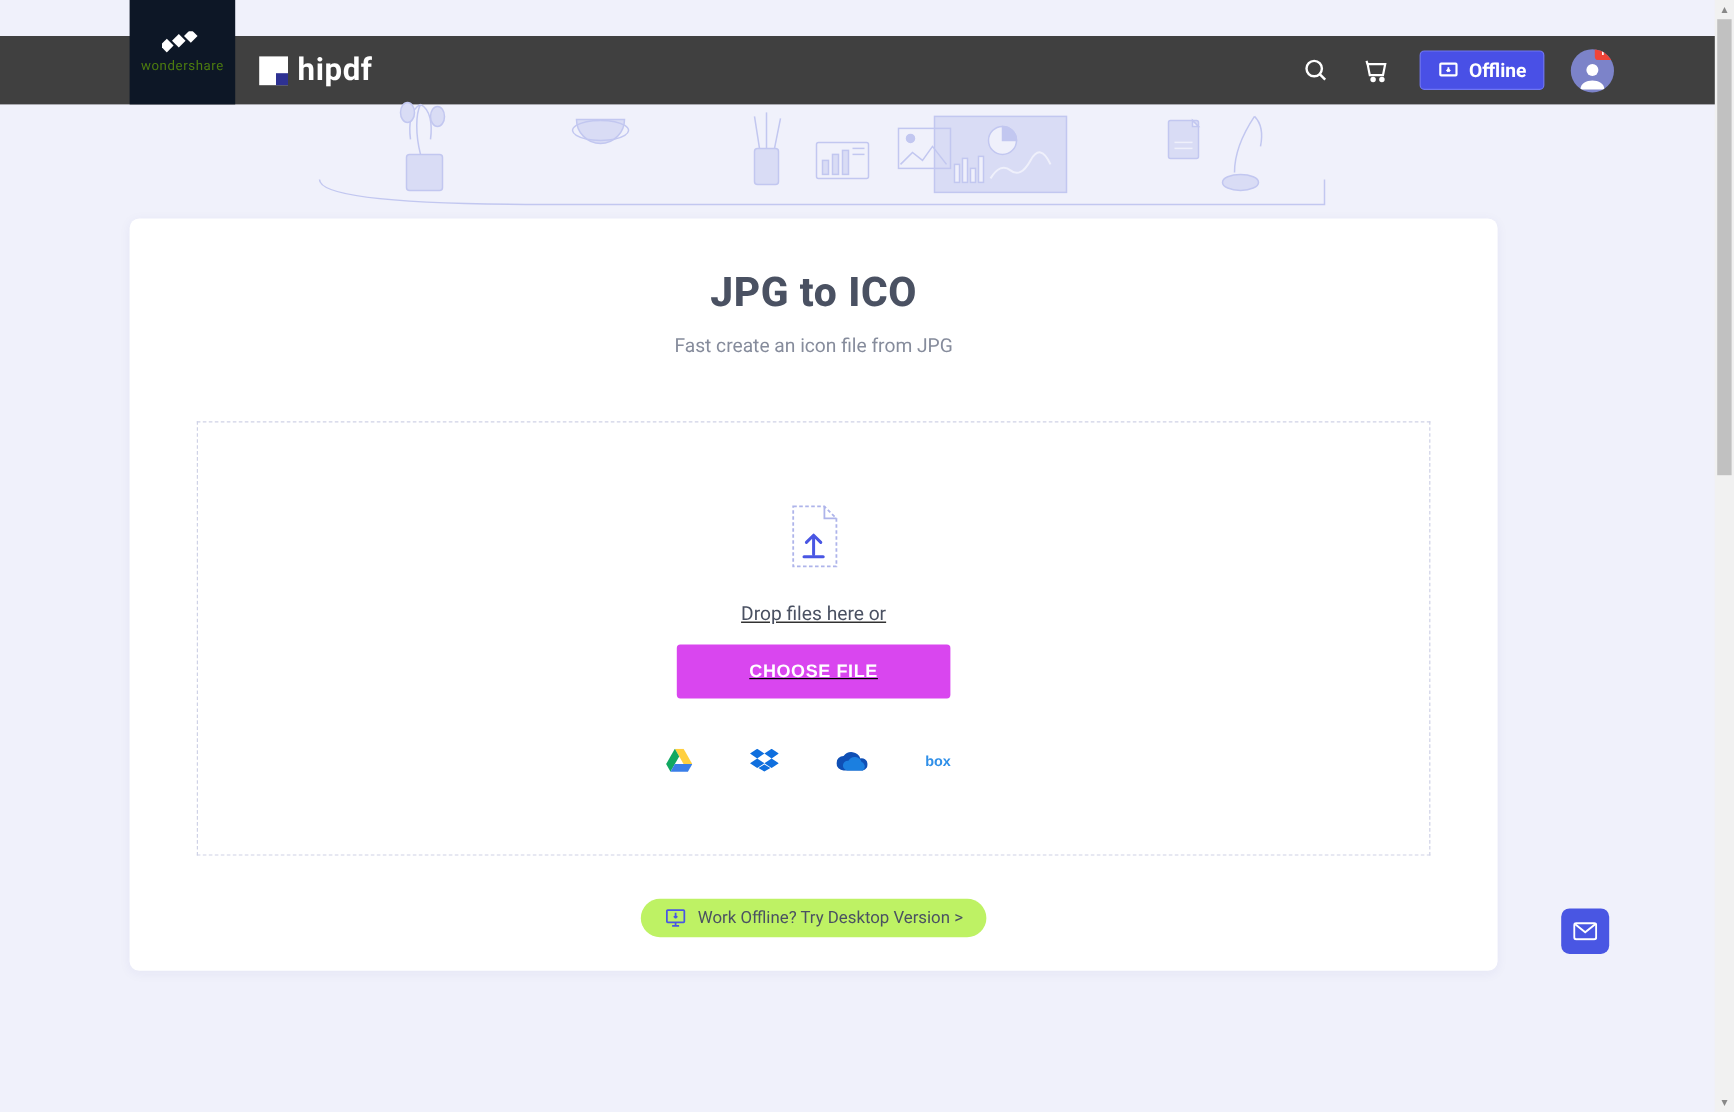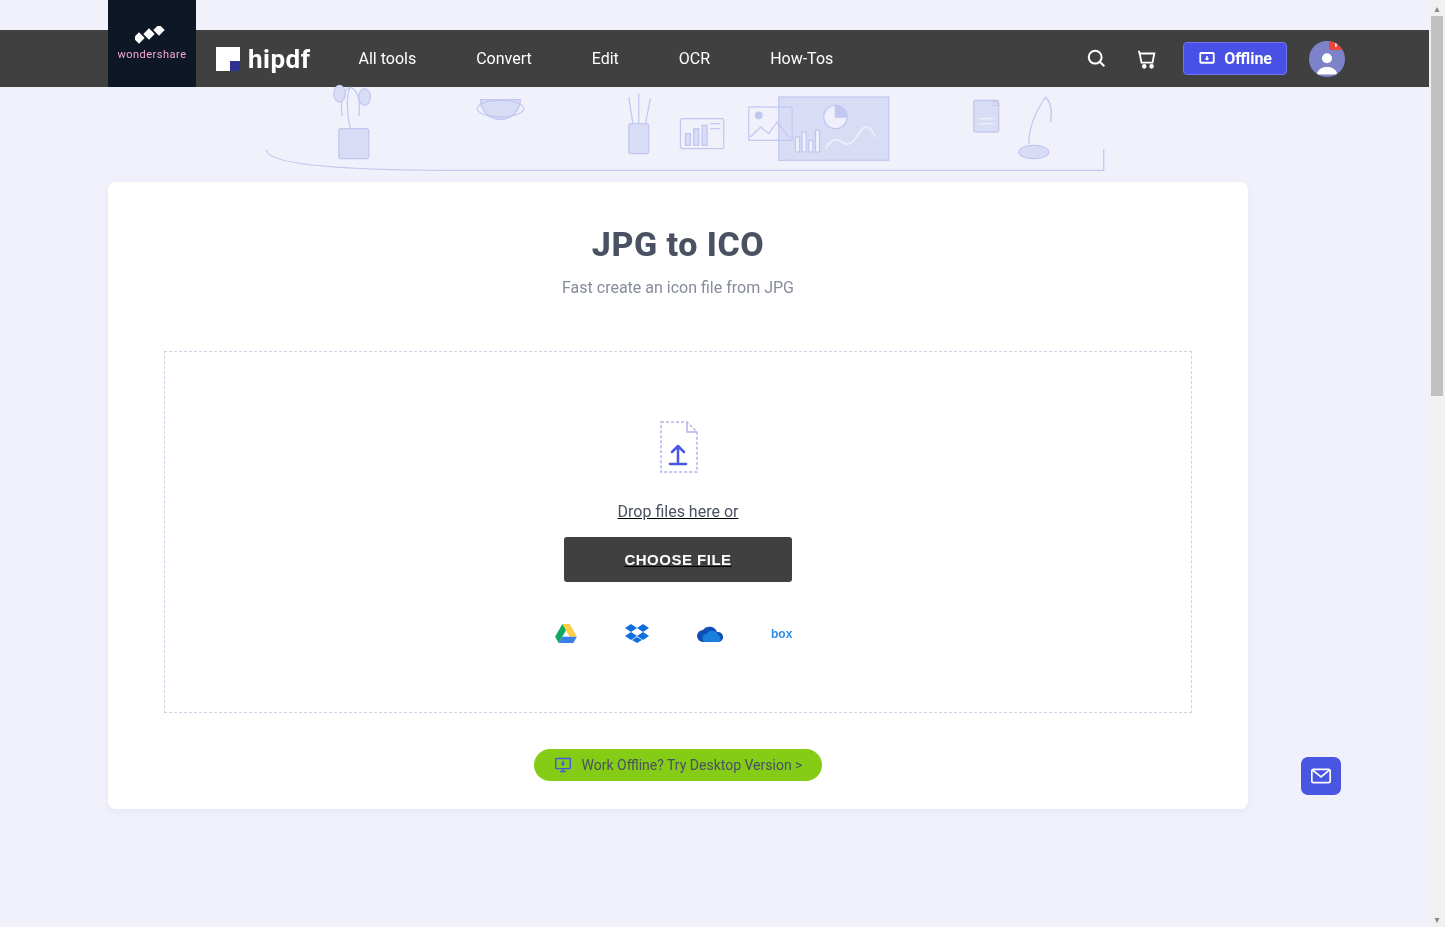--- a/index.html
+++ b/index.html
@@ -28,21 +28,21 @@
   position: absolute;
   top: 0;
   left: 108px;
   width: 88px;
   height: 87px;
   background: #0d1726;
   display: flex;
   flex-direction: column;
   align-items: center;
   justify-content: center;
-  color: #f9a8d4;
+  color: #4d7c0f;
   z-index: 10;
   text-align: right;
 }
 .wondershare-badge svg { margin-bottom: 4px; }
 .wondershare-badge span { font-size: 11px; letter-spacing: .5px; }
 
 .logo {
   margin-left: 216px;
   display: flex;
   align-items: center;
@@ -172,42 +172,42 @@
   justify-content: center;
   text-decoration: underline;
 }
 .dropzone .upload-icon { margin-bottom: 26px; }
 .dropzone .drop-label {
   color: #4a5162;
   font-size: 16px;
   margin-bottom: 16px;
 }
 .choose-btn {
-  background: #404040;
+  background: #d946ef;
   color: #fff;
   font-weight: 700;
   letter-spacing: .5px;
   font-size: 15px;
   border: none;
   padding: 14px 60px;
   border-radius: 3px;
   cursor: pointer;
 }
 .cloud-row {
   margin-top: 42px;
   display: flex;
   gap: 48px;
   align-items: center;
 }
 .cloud-row .cloud { cursor: pointer; display:flex; align-items:center; }
 
 .offline-pill {
   margin: 36px auto 0 auto;
   width: fit-content;
-  background: #84cc16;
+  background: #bef264;
   border-radius: 999px;
   padding: 8px 20px;
   display: flex;
   align-items: center;
   gap: 10px;
   color: #4a5162;
   font-size: 14px;
   cursor: pointer;
 }
 
@@ -261,27 +261,20 @@
     <rect x="20" y="0" width="8" height="8" fill="#fff" transform="rotate(45 24 4)"></rect>
   </svg>
   <span>wondershare</span>
 </div>
 
 <div class="header">
   <div class="logo">
     <div class="mark"></div>
     <div class="name">hipdf</div>
   </div>
-  <nav class="nav">
-    <a>All tools</a>
-    <a>Convert</a>
-    <a>Edit</a>
-    <a>OCR</a>
-    <a>How-Tos</a>
-  </nav>
   <div class="header-right">
     <div class="icon-btn">
       <svg width="22" height="22" viewBox="0 0 24 24" fill="none" stroke="#fff" stroke-width="2.2">
         <circle cx="10" cy="10" r="7"></circle>
           <line x1="20" y1="20" x2="15" y2="15"></line>
       </svg>
     </div>
     <div class="icon-btn">
       <svg width="22" height="22" viewBox="0 0 24 24" fill="none" stroke="#fff" stroke-width="2">
         <path d="M4 6h16l-2 10H6L4 6z"></path>

